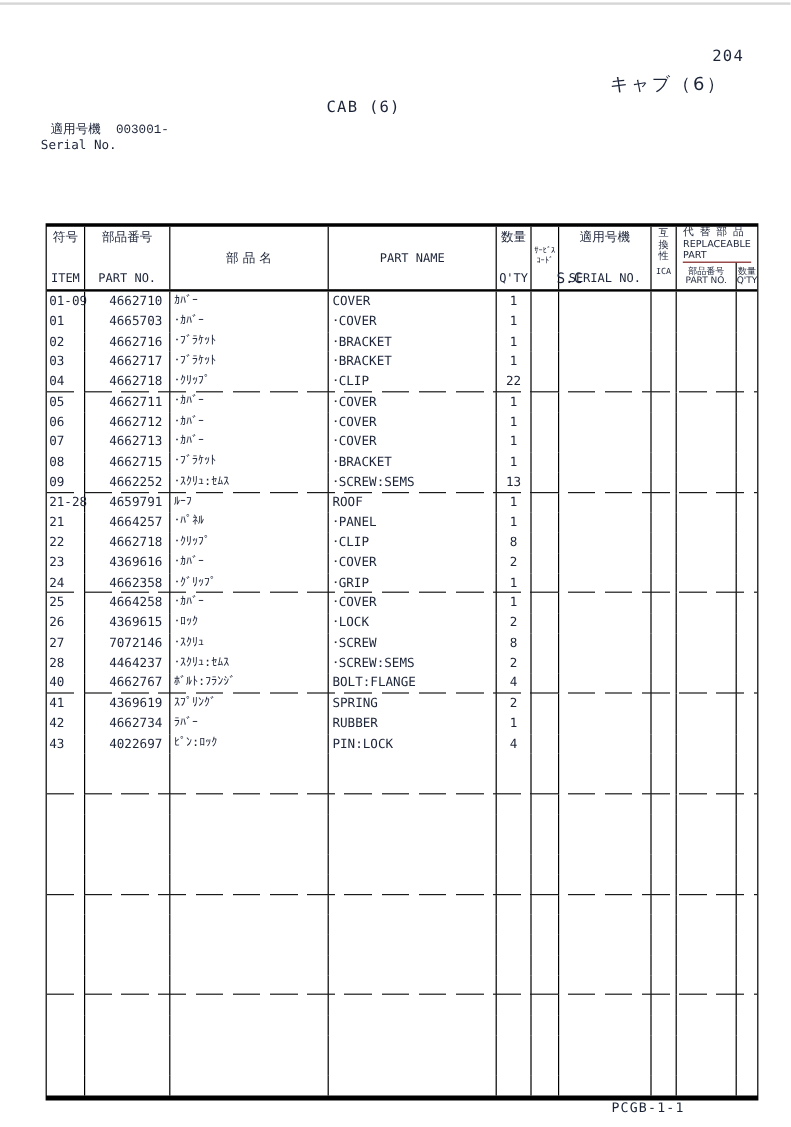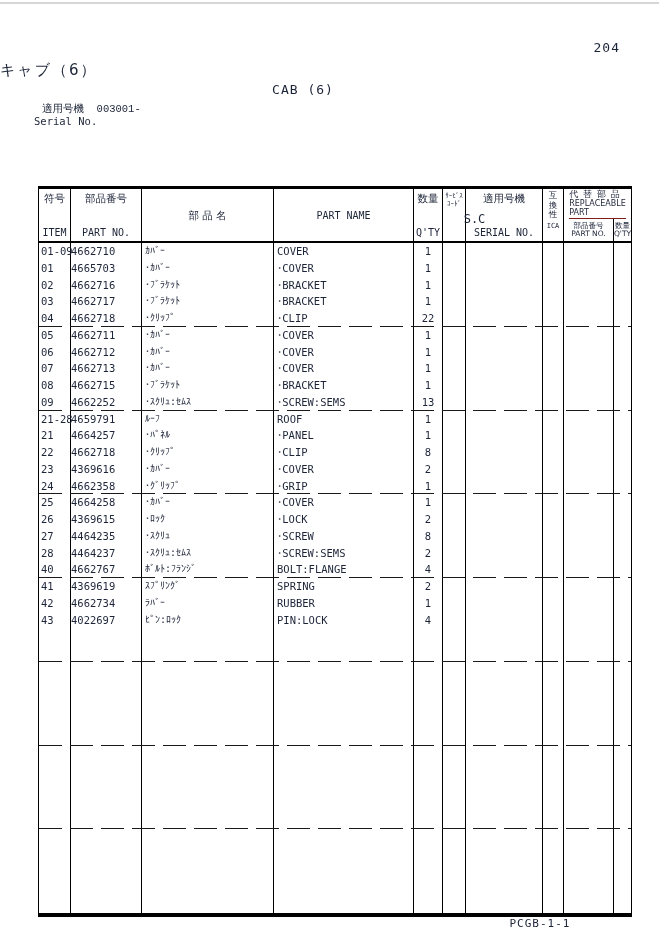--- a/index.html
+++ b/index.html
@@ -14,21 +14,21 @@
   .page-top-line{
     position:absolute;top:2px;left:0;width:659px;height:2px;
     background:#d6d6d6;
   }
   .page-number{
     position:absolute;top:40px;left:560px;width:60px;
     text-align:right;font-size:13px;font-weight:normal;letter-spacing:1px;
   }
   .title-jp{
     position:absolute;top:61px;left:0;width:606px;
-    text-align:left;font-size:15px;letter-spacing:2px;
+    text-align:right;font-size:15px;letter-spacing:2px;
     font-family:"DejaVu Sans","Liberation Sans",sans-serif;
   }
   .title-en{
     position:absolute;top:82px;left:0;width:606px;
     text-align:center;font-size:13px;letter-spacing:1px;
   }
   .serial-block{position:absolute;top:103px;left:34px;font-size:10.5px;line-height:12px;}
   .serial-line1{padding-left:8px;white-space:pre;font-family:Liberation Mono, monospace;}
   .serial-line2{white-space:pre;}
 
@@ -50,21 +50,21 @@
   }
   .th{
     border-right:1px solid #000;
     display:flex;flex-direction:column;align-items:center;justify-content:space-between;
     padding:4px 0 3px 0;box-sizing:border-box;
     font-size:10.5px;line-height:11px;white-space:nowrap;overflow:visible;
   }
   .th .jp{font-size:10.5px;}
   .th .en{font-size:10px;font-family:"DejaVu Sans Mono","Liberation Mono",monospace;}
   .th-name,.th-partname{justify-content:center;}
-  .th-sc{padding-top:3px;justify-content:flex-start;}
+  .th-sc{padding-top:3px;justify-content:flex-end;}
   .th-sc .jp{font-size:7px;line-height:8px;}
   .th-sc .en{margin-top:6px;font-size:12px;margin-left:41px;}
   .th-ica{padding:2px 0 1px 0;justify-content:flex-start;}
   .th-ica .jp{font-size:8.5px;line-height:9.5px;}
   .th-ica .en{font-size:7px;margin-top:1px;}
   .th-group{
     border-right:none;display:flex;flex-direction:column;padding:0;box-sizing:border-box;
   }
   .th-group-title{
     height:30px;box-sizing:border-box;border-bottom:1px solid #7f1d1d;
@@ -85,21 +85,21 @@
   .trow{
     position:relative;
     display:grid;
     grid-template-columns:32px 71px 132px 140px 29px 23px 77px 21px 50px 17px;
     height:16.75px;line-height:16.75px;
     font-size:10.5px;white-space:nowrap;
   }
   .td{border-right:1px solid #000;box-sizing:border-box;overflow:visible;}
   .td:last-child{border-right:none;}
   .td.c0{padding-left:2px;}
-  .td.c1{padding-left:0;}
+  .td.c1{padding-left:20px;}
   .td.c2{padding-left:3px;font-size:10px;}
   .td.c3{padding-left:3px;}
   .td.c4{text-align:center;padding-left:0;}
   .trow.sep::after{
     content:"";position:absolute;left:0;right:0;bottom:0;height:1px;
     background:repeating-linear-gradient(90deg,#1a1a1a 0px,#1a1a1a 23px,transparent 23px,transparent 31px);
   }
   .footer-code{
     position:absolute;top:917px;left:460px;width:160px;
     text-align:center;font-size:11px;letter-spacing:1px;
@@ -375,21 +375,21 @@
           <div class="td c3">･LOCK</div>
           <div class="td c4">2</div>
           <div class="td c5"></div>
           <div class="td c6"></div>
           <div class="td c7"></div>
           <div class="td c8"></div>
           <div class="td c9"></div>
         </div>
         <div class="trow">
           <div class="td c0">27</div>
-          <div class="td c1">4464235</div>
+          <div class="td c1">7072146</div>
           <div class="td c2">･ｽｸﾘｭ</div>
           <div class="td c3">･SCREW</div>
           <div class="td c4">8</div>
           <div class="td c5"></div>
           <div class="td c6"></div>
           <div class="td c7"></div>
           <div class="td c8"></div>
           <div class="td c9"></div>
         </div>
         <div class="trow">

